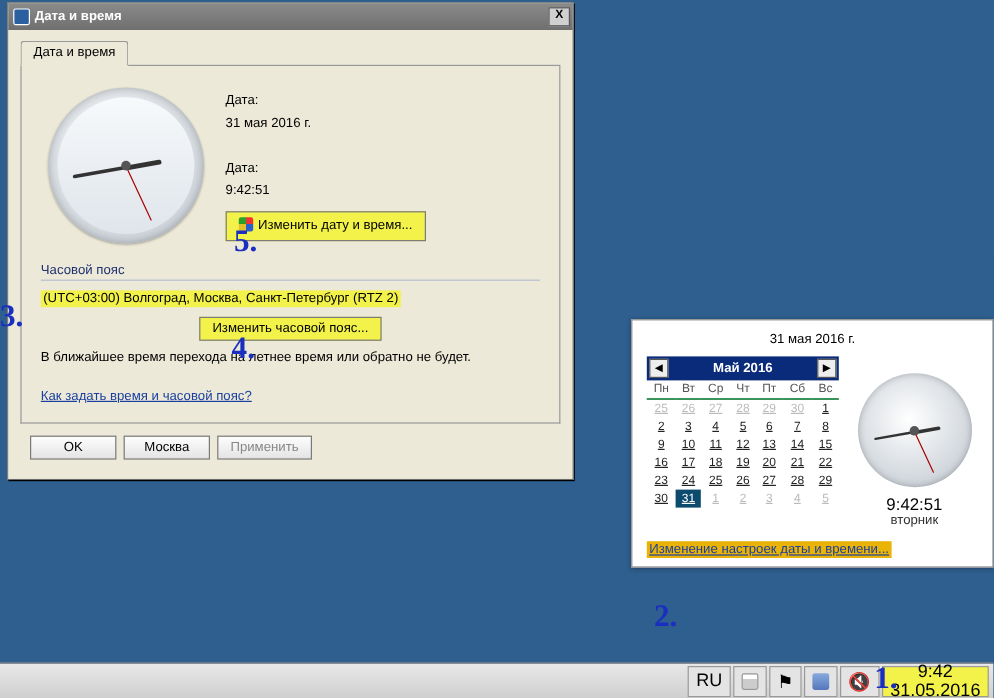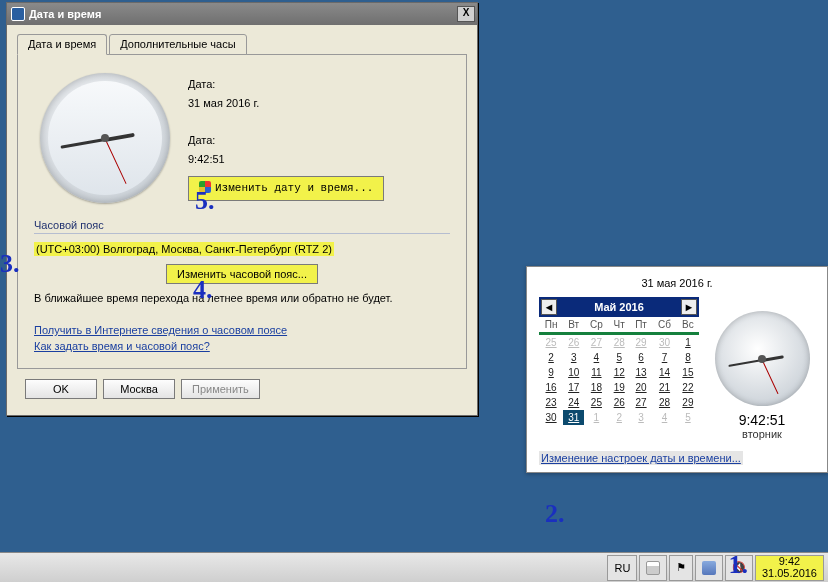--- a/index.html
+++ b/index.html
@@ -112,95 +112,93 @@
   }
   .popup .date-head{text-align:center;margin-bottom:8px;}
   .popup .row{display:flex;align-items:flex-start;gap:10px;}
   .cal{width:160px;}
   .cal-head{background:#0a2a7a;color:#fff;height:20px;display:flex;
     align-items:center;justify-content:center;font-weight:bold;position:relative;}
   .cal-arr{position:absolute;top:2px;width:16px;height:16px;background:#eee;
     border:1px solid #555;color:#000;text-align:center;line-height:14px;}
   .cal-arr.l{left:2px;} .cal-arr.r{right:2px;}
   .cal table{width:100%;border-collapse:collapse;font-size:10px;text-align:center;}
-  .cal th{color:#555;font-weight:normal;padding:2px 0;border-bottom:3px solid #15803d;}
+  .cal th{color:#555;font-weight:normal;padding:2px 0;border-bottom:1px solid #15803d;}
   .cal td{padding:2px 0;color:#222;text-decoration:underline;}
   .cal td.other{color:#bbb;}
   .cal td.sel{background:#0c4a6e;color:#fff;}
   .small-clock{width:95px;height:95px;border-radius:50%;
     background:radial-gradient(circle at 45% 40%,#fff,#cfd5db 70%,#aeb7c1);
     position:relative;margin:14px 0 0 0;
     box-shadow:inset 0 0 6px rgba(0,0,0,.25);}
   .small-clock .hand{background:#333;}
   .small-clock .hand.h{width:22px;height:3px;transform:rotate(-10deg);}
   .small-clock .hand.m{width:34px;height:2px;transform:rotate(170deg);}
   .small-clock .hand.s{width:38px;height:1px;background:#a00;transform:rotate(65deg);}
   .time-under{text-align:center;margin-top:6px;font-size:14px;}
   .dow{text-align:right;font-size:11px;color:#333;}
   .popup .bottom{margin-top:12px;}
-  .popup .hl-link{background:#e5e5e5;color:#1a3fa0;text-decoration:underline;
+  .popup .hl-link{background:#eab308;color:#1a3fa0;text-decoration:underline;
     padding:1px 2px;}
 
   
   .taskbar{position:absolute;left:0;right:0;bottom:0;height:30px;
     background:linear-gradient(#e8e8e8,#cfcfcf);border-top:1px solid #888;
     display:flex;align-items:center;justify-content:flex-end;padding:0 4px;
-    font-size:11px;}
+    font-size:15px;}
   .tb-cell{border:1px solid #999;padding:1px 6px;margin-left:2px;
     background:#e4e4e4;display:flex;align-items:center;gap:4px;height:26px;}
   .tb-cell.time{flex-direction:column;gap:0;line-height:1.05;
     background:#f2f24a;justify-content:center;}
   .ico{width:14px;height:14px;background:#999;border-radius:2px;}
   .ico.flag{background:linear-gradient(#fff 0 33%,#ccc 33%);border:1px solid #999;}
   .ico.net{background:linear-gradient(#88aade,#5577bb);}
 </style>
 </head>
 <body>
 
 <div class="dlg">
   <div class="titlebar">
     <span class="tico"></span>
     <span class="ttxt">Дата и время</span>
     <div class="tbtn">X</div>
   </div>
   <div class="dlg-body">
     <div class="tabs">
       <div class="tab active">Дата и время</div>
-      <div class="tab">Дополнительные часы</div>
     </div>
     <div class="tabpanel">
       <div class="toprow">
         <div class="clock">
           <div class="hand h"></div>
             <div class="hand m"></div>
             <div class="hand s"></div>
             <div class="pin"></div>
         </div>
         <div class="datetext">
           <div>Дата:</div>
           <div>31 мая 2016 г.</div>
           <br>
           <div>Дата:</div>
           <div>9:42:51</div>
-          <div style="margin-top:8px;font-family:Liberation Mono, monospace;">
+          <div style="margin-top:8px;">
             <button class="btn hl">
               <span class="shield"></span><span>Изменить дату и время...</span>
             </button>
           </div>
         </div>
       </div>
 
       <div class="section-hdr">Часовой пояс</div>
       <div><span class="tz-line">(UTC+03:00) Волгоград, Москва, Санкт-Петербург (RTZ 2)</span></div>
       <div class="center-btn-row">
         <button class="btn hl">Изменить часовой пояс...</button>
       </div>
       <div style="margin:6px 0 18px 0;">В ближайшее время перехода на летнее время или обратно не будет.</div>
 
-      <div><span class="link">Получить в Интернете сведения о часовом поясе</span></div>
       <div><span class="link">Как задать время и часовой пояс?</span></div>
     </div>
 
     <div class="dlg-buttons">
       <button class="btn" style="min-width:72px">OK</button>
       <button class="btn" style="min-width:72px">Москва</button>
       <button class="btn" style="min-width:72px;color:#888">Применить</button>
     </div>
   </div>
 </div>

